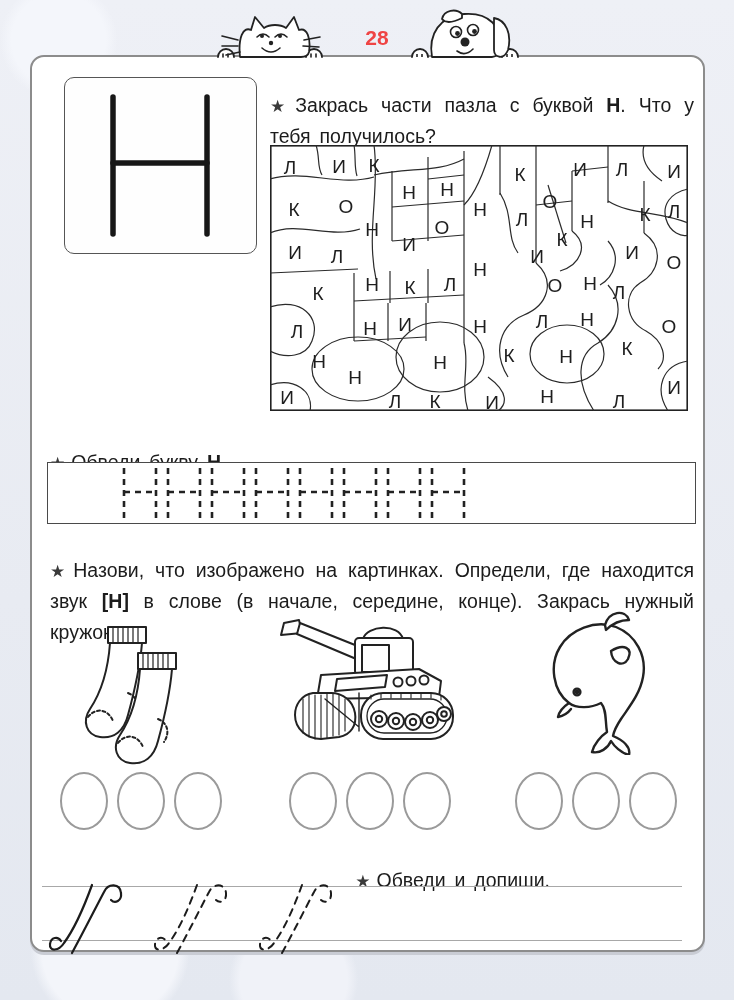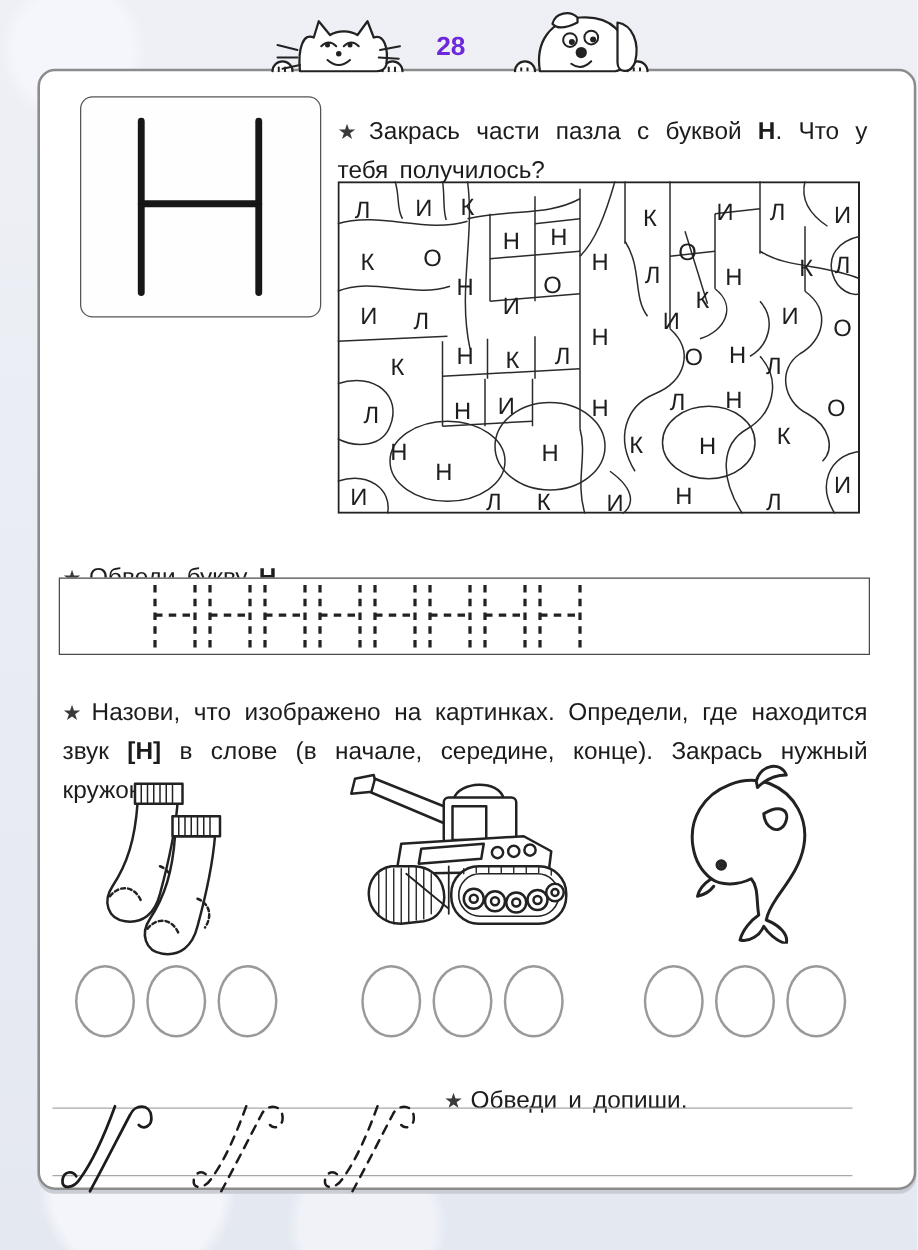--- a/index.html
+++ b/index.html
@@ -10,27 +10,26 @@
       radial-gradient(circle at 40% 98%, #f0f2f8 0 5%, transparent 6%),
       radial-gradient(circle at 8% 4%, #f4f6fb 0 4%, transparent 5%),
       linear-gradient(180deg,#eef0f6 0%, #e8ebf2 60%, #e4e8f0 100%);
     font-family:"Liberation Sans","DejaVu Sans",sans-serif;
     color:#1c1c1c;
   }
   .card{
     position:absolute;left:30px;top:55px;width:671px;height:893px;
     background:#fff;border:2px solid #8c8c8c;border-radius:14px;
     box-shadow:0 3px 0 #c9ccd4;
-    padding-left:28px;
   }
   
   .hdr-svg{position:absolute;z-index:3;}
   .page-num{
     position:absolute;left:349px;top:26px;width:56px;z-index:3;
-    text-align:left;font-size:21px;font-weight:bold;color:#6d28d9;
+    text-align:center;font-size:21px;font-weight:bold;color:#ef4444;
   }
   
   .letter-box{
     position:absolute;left:32px;top:20px;width:191px;height:175px;
     border:1.5px solid #555;border-radius:10px;background:#fefefe;
   }
   .letter-box svg{position:absolute;left:40px;top:15px;}
   .sr{position:absolute;width:1px;height:1px;overflow:hidden;clip:rect(0 0 0 0);}
   
   .task{

